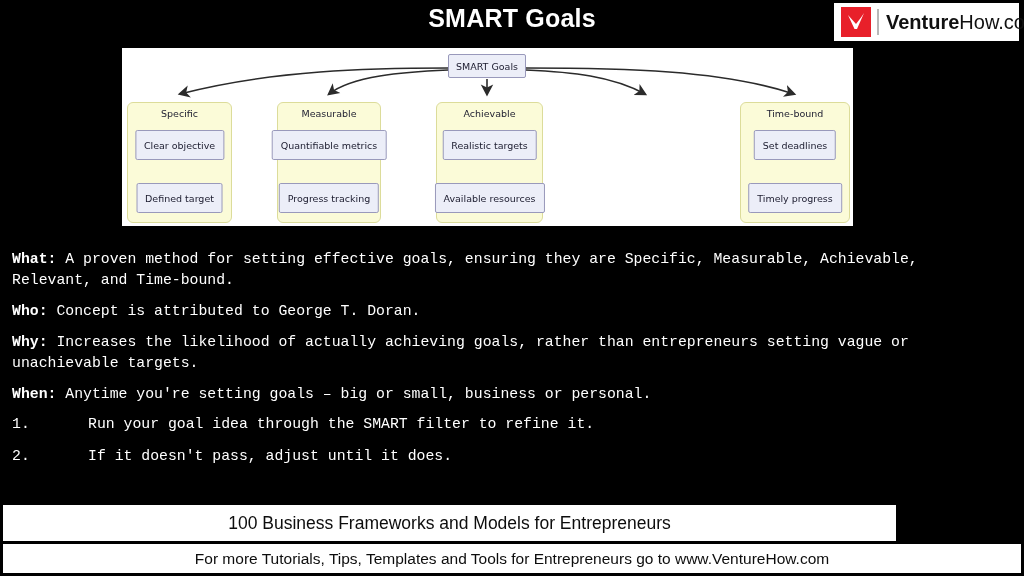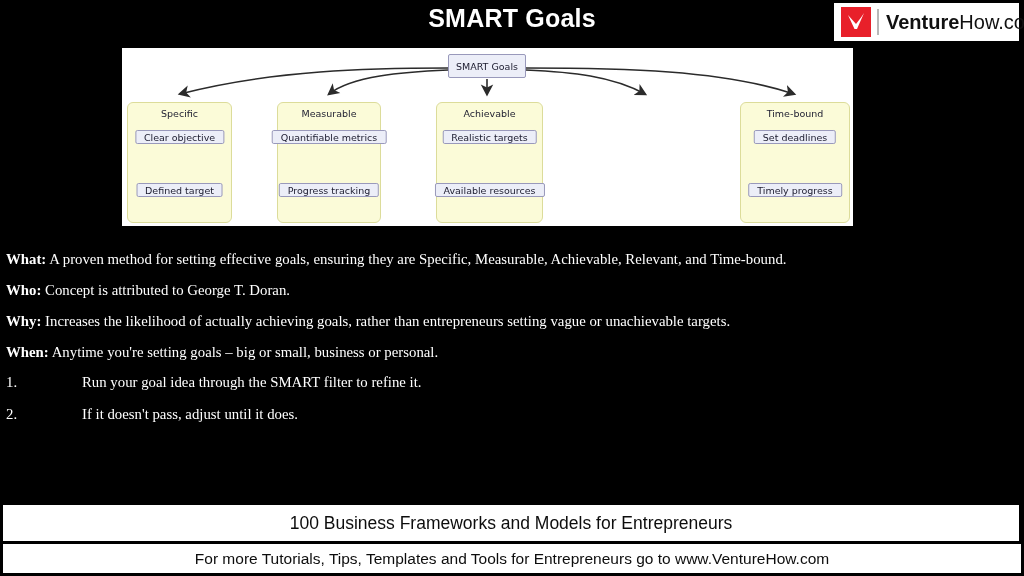--- a/index.html
+++ b/index.html
@@ -106,40 +106,40 @@
     color: #1b1b2e;
     font-family: "DejaVu Sans", sans-serif;
   }
   .leaf {
     position: absolute;
     left: 50%;
     transform: translateX(-50%);
     background: #eceef8;
     border: 1px solid #9999bb;
     border-radius: 2px;
-    height: 14px;
+    height: 30px;
     display: flex;
     align-items: center;
     justify-content: center;
     font-size: 9.5px;
     color: #1b1b2e;
     white-space: nowrap;
     padding: 0 8px;
     font-family: "DejaVu Sans", sans-serif;
   }
   .leaf.r1 { top: 27px; }
   .leaf.r2 { top: 80px; }
 
   
   #body {
     position: absolute;
-    left: 6px; top: 249px;
+    left: 12px; top: 249px;
     width: 982px;
     color: #ffffff;
-    font-family: Liberation Serif, serif;
+    font-family: Liberation Mono, monospace;
   }
   .para {
     font-size: 14.8px;
     line-height: 1.42;
     margin-bottom: 10px;
     color: #ffffff;
   }
   .para .lbl { font-weight: bold; }
   .para.how { margin-bottom: 14px; }
   .step {
@@ -149,21 +149,21 @@
     margin-bottom: 12px;
     color: #ffffff;
   }
   .step-num { width: 76px; flex: 0 0 76px; }
   .step-txt { flex: 1 1 auto; }
 
   
   #footer-1 {
     position: absolute;
     left: 3px; top: 505px;
-    width: 1016px; height: 36px;
+    width: 893px; height: 36px;
     background: #ffffff;
     display: flex;
     align-items: center;
     justify-content: center;
   }
   #footer-1 span {
     font-family: "Liberation Sans", sans-serif;
     font-size: 17.5px;
     color: #0d0d0d;
     font-weight: normal;

